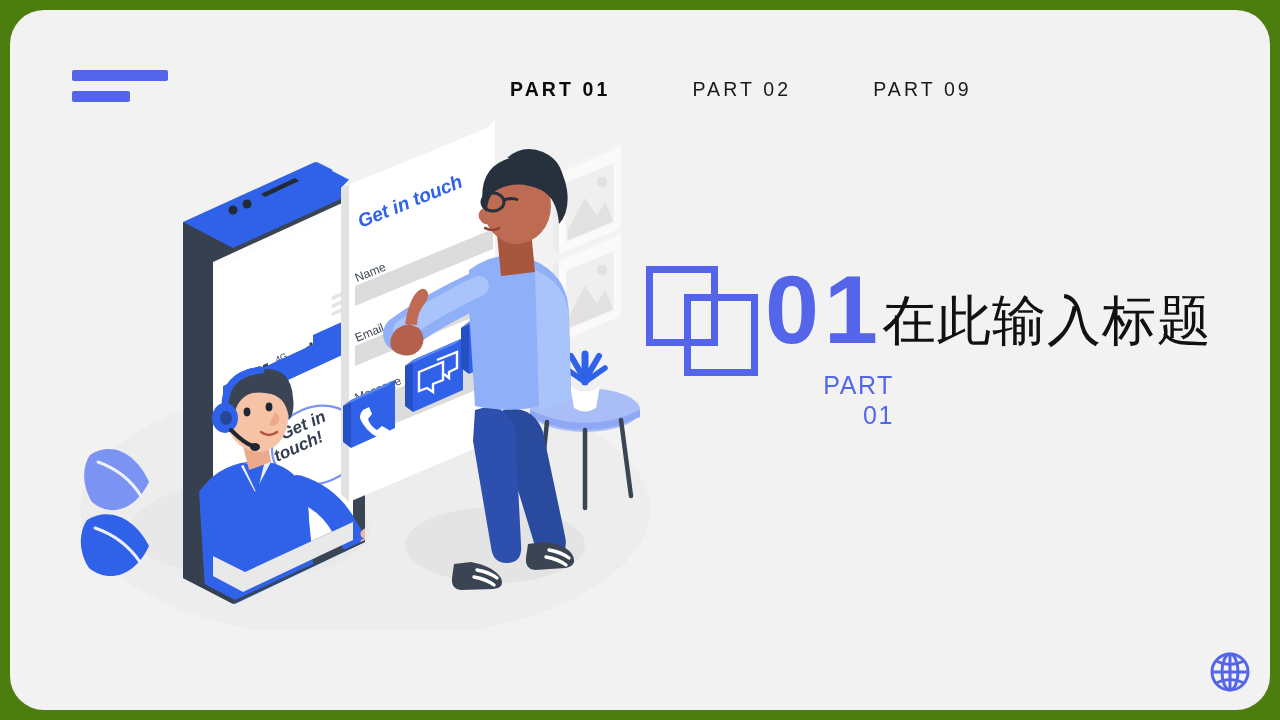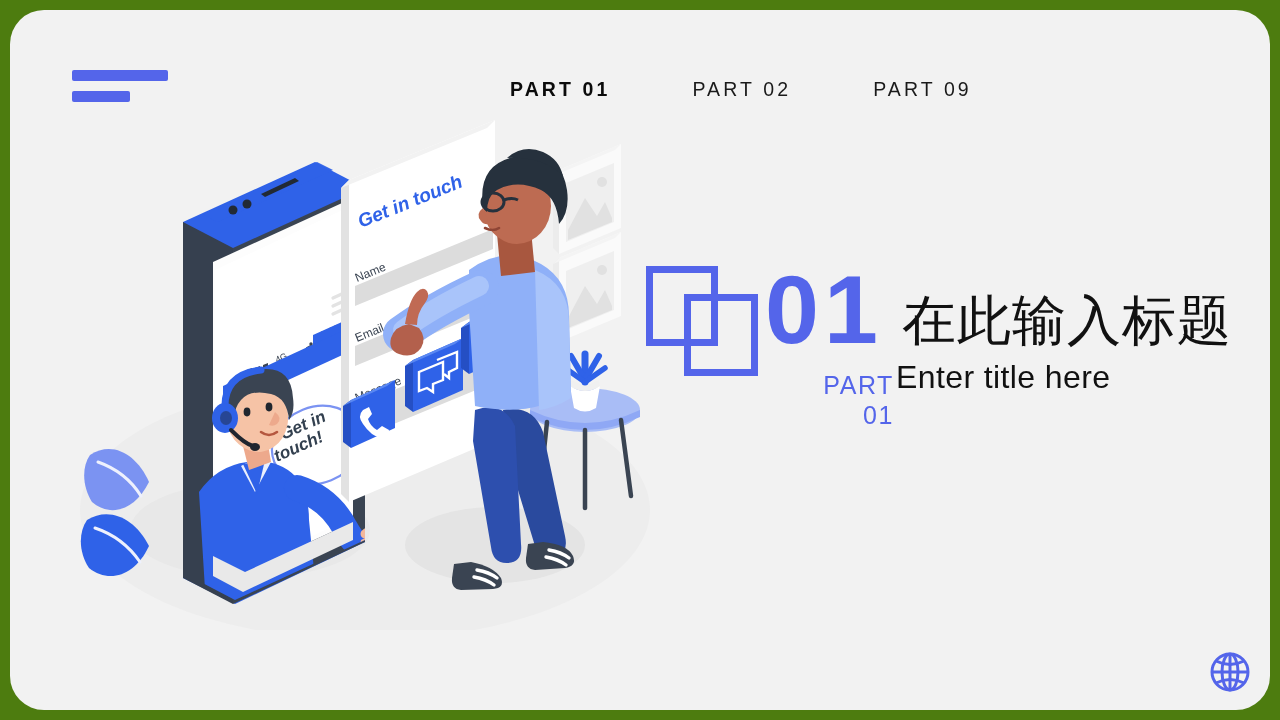--- a/index.html
+++ b/index.html
@@ -115,21 +115,21 @@
     color: #5465ea;
     font-size: 25px;
     line-height: 30px;
     letter-spacing: 1.6px;
   }
   #part-caption .cap2 { display: block; }
 
   
   #title-cn {
     position: absolute;
-    left: 256px;
+    left: 236px;
     top: 32px;
     font-size: 54px;
     line-height: 60px;
     color: #111111;
     letter-spacing: 1px;
     white-space: nowrap;
     text-align: right;
   }
   #title-en {
     position: absolute;
@@ -402,21 +402,20 @@
       </div>
 
       <div id="part-number">01</div>
 
       <div id="part-caption">
         <span class="cap1">PART</span>
         <span class="cap2">01</span>
       </div>
 
       <div id="title-cn">在此输入标题</div>
-      <div id="title-en">Enter title here</div>
     </div>
 
     <div id="globe-badge">
       <svg width="46" height="46" viewBox="0 0 46 46" xmlns="http://www.w3.org/2000/svg">
         <circle cx="23" cy="23" r="18" fill="none" stroke="#5465ea" stroke-width="3"></circle>
         <ellipse cx="23" cy="23" rx="8" ry="18" fill="none" stroke="#5465ea" stroke-width="3"></ellipse>
         <line x1="5" y1="23" x2="41" y2="23" stroke="#5465ea" stroke-width="3"></line>
         <path d="M9 12 q14 7 28 0" fill="none" stroke="#5465ea" stroke-width="3"></path>
         <path d="M9 34 q14 -7 28 0" fill="none" stroke="#5465ea" stroke-width="3"></path>
         <line x1="23" y1="5" x2="23" y2="41" stroke="#5465ea" stroke-width="3"></line>

